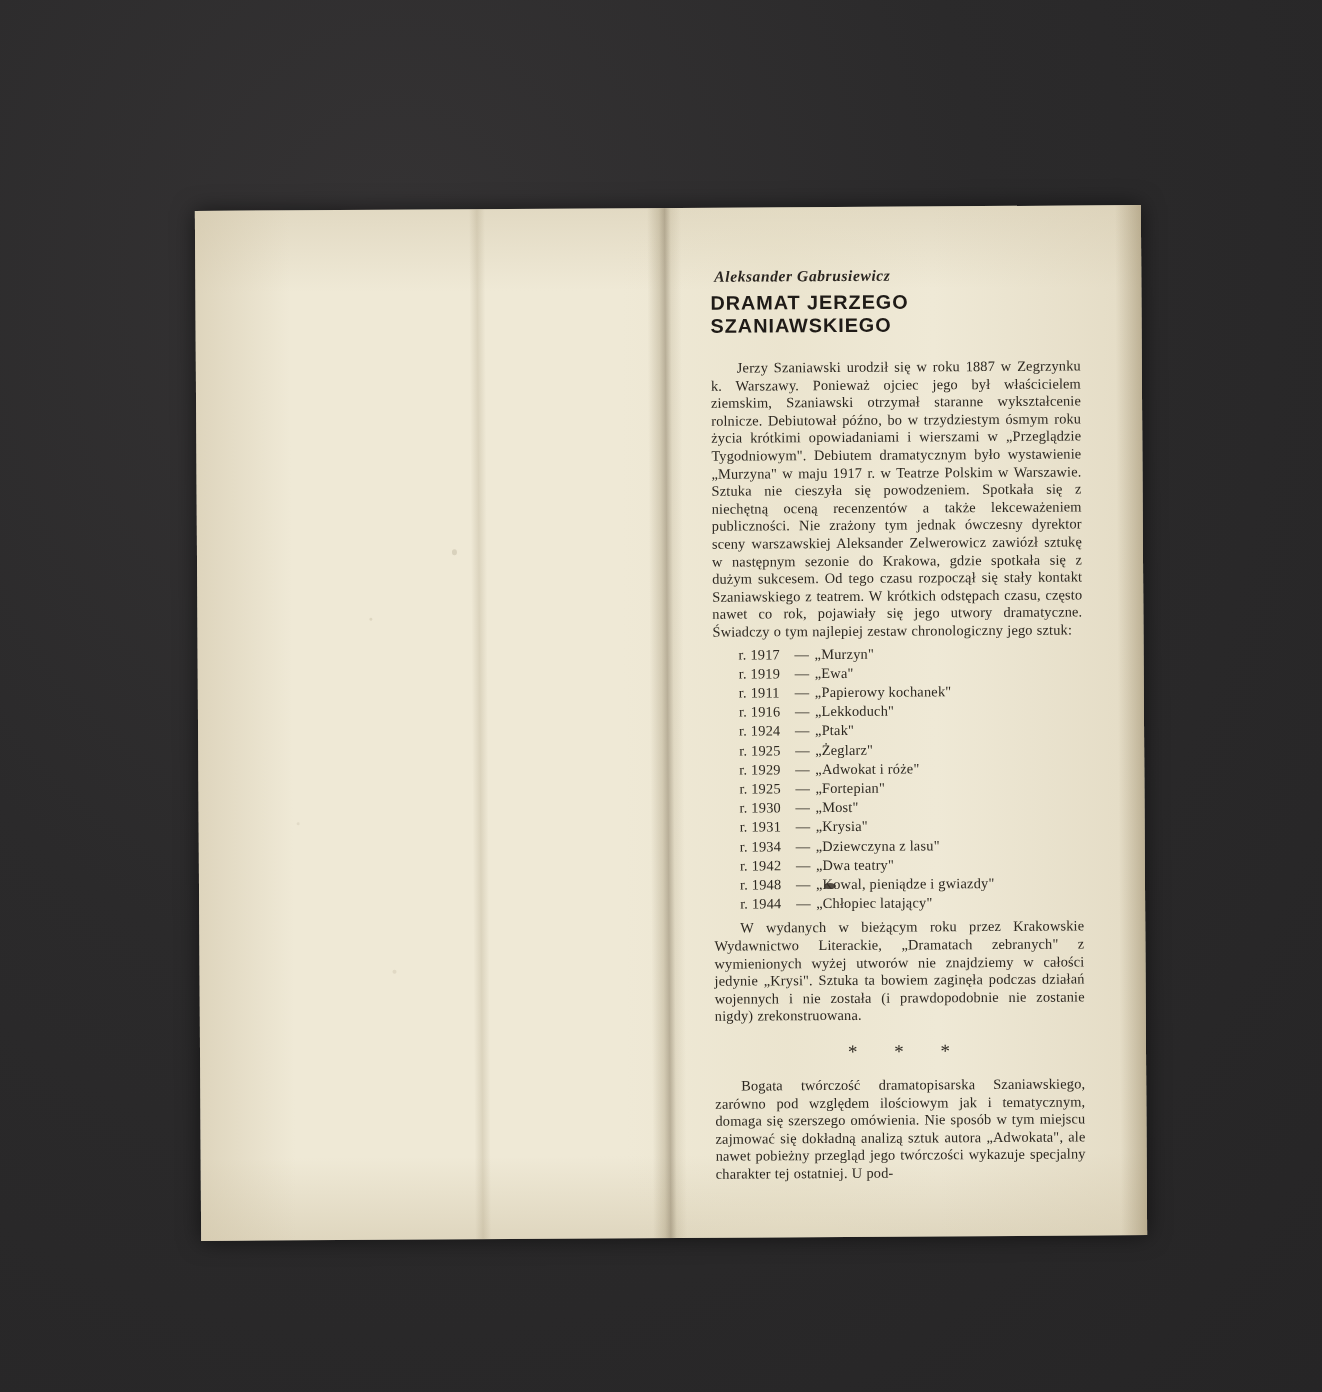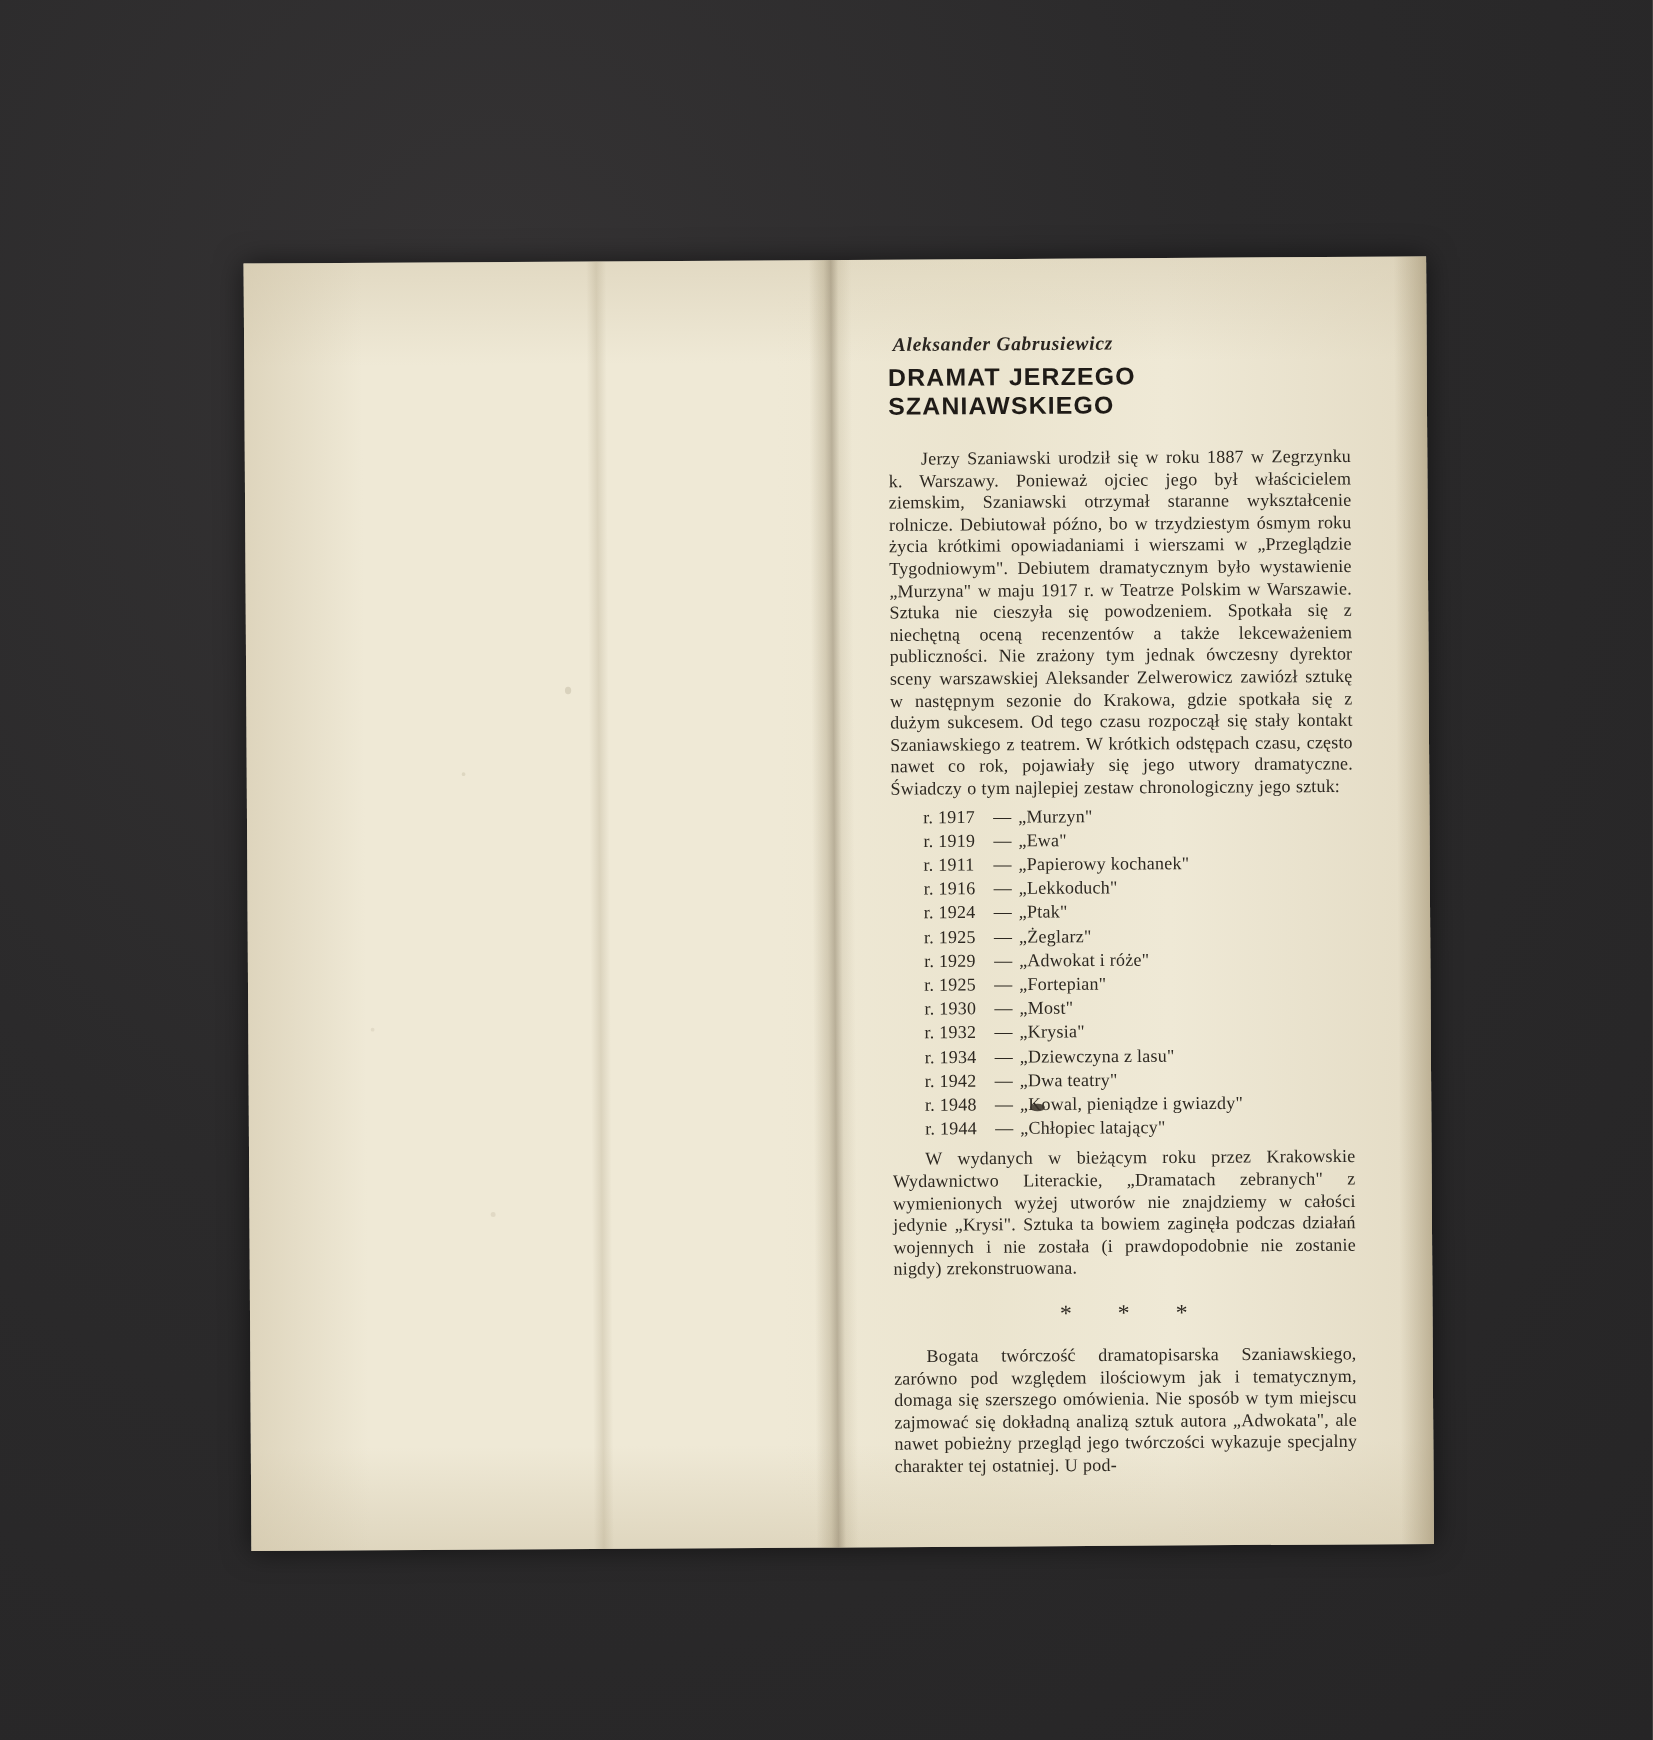--- a/index.html
+++ b/index.html
@@ -201,21 +201,21 @@
       <ul class="plays">
         <li><span class="yr">r. 1917</span><span class="dash">—</span><span>„Murzyn"</span></li>
         <li><span class="yr">r. 1919</span><span class="dash">—</span><span>„Ewa"</span></li>
         <li><span class="yr">r. 1911</span><span class="dash">—</span><span>„Papierowy  kochanek"</span></li>
         <li><span class="yr">r. 1916</span><span class="dash">—</span><span>„Lekkoduch"</span></li>
         <li><span class="yr">r. 1924</span><span class="dash">—</span><span>„Ptak"</span></li>
         <li><span class="yr">r. 1925</span><span class="dash">—</span><span>„Żeglarz"</span></li>
         <li><span class="yr">r. 1929</span><span class="dash">—</span><span>„Adwokat i róże"</span></li>
         <li><span class="yr">r. 1925</span><span class="dash">—</span><span>„Fortepian"</span></li>
         <li><span class="yr">r. 1930</span><span class="dash">—</span><span>„Most"</span></li>
-        <li><span class="yr">r. 1932</span><span class="dash">—</span><span>„Krysia"</span></li>
+        <li><span class="yr">r. 1931</span><span class="dash">—</span><span>„Krysia"</span></li>
         <li><span class="yr">r. 1934</span><span class="dash">—</span><span>„Dziewczyna z lasu"</span></li>
         <li><span class="yr">r. 1942</span><span class="dash">—</span><span>„Dwa teatry"</span></li>
         <li style="position:relative;"><span class="yr">r. 1948</span><span class="dash">—</span><span>„Kowal, pieniądze i gwiazdy"</span><span class="blot" style="left:84px; top:8px;"></span></li>
         <li><span class="yr">r. 1944</span><span class="dash">—</span><span>„Chłopiec latający"</span></li>
       </ul>
 
       <p class="body">W wydanych w bieżącym roku przez Krakowskie Wydawnictwo Literackie, „Dramatach zebranych" z wymienionych wyżej utworów nie znajdziemy w całości jedynie „Krysi". Sztuka ta bowiem zaginęła podczas działań wojennych i nie została (i prawdopodobnie nie zostanie nigdy) zrekonstruowana.</p>
 
       <div class="stars">* * *</div>
 

